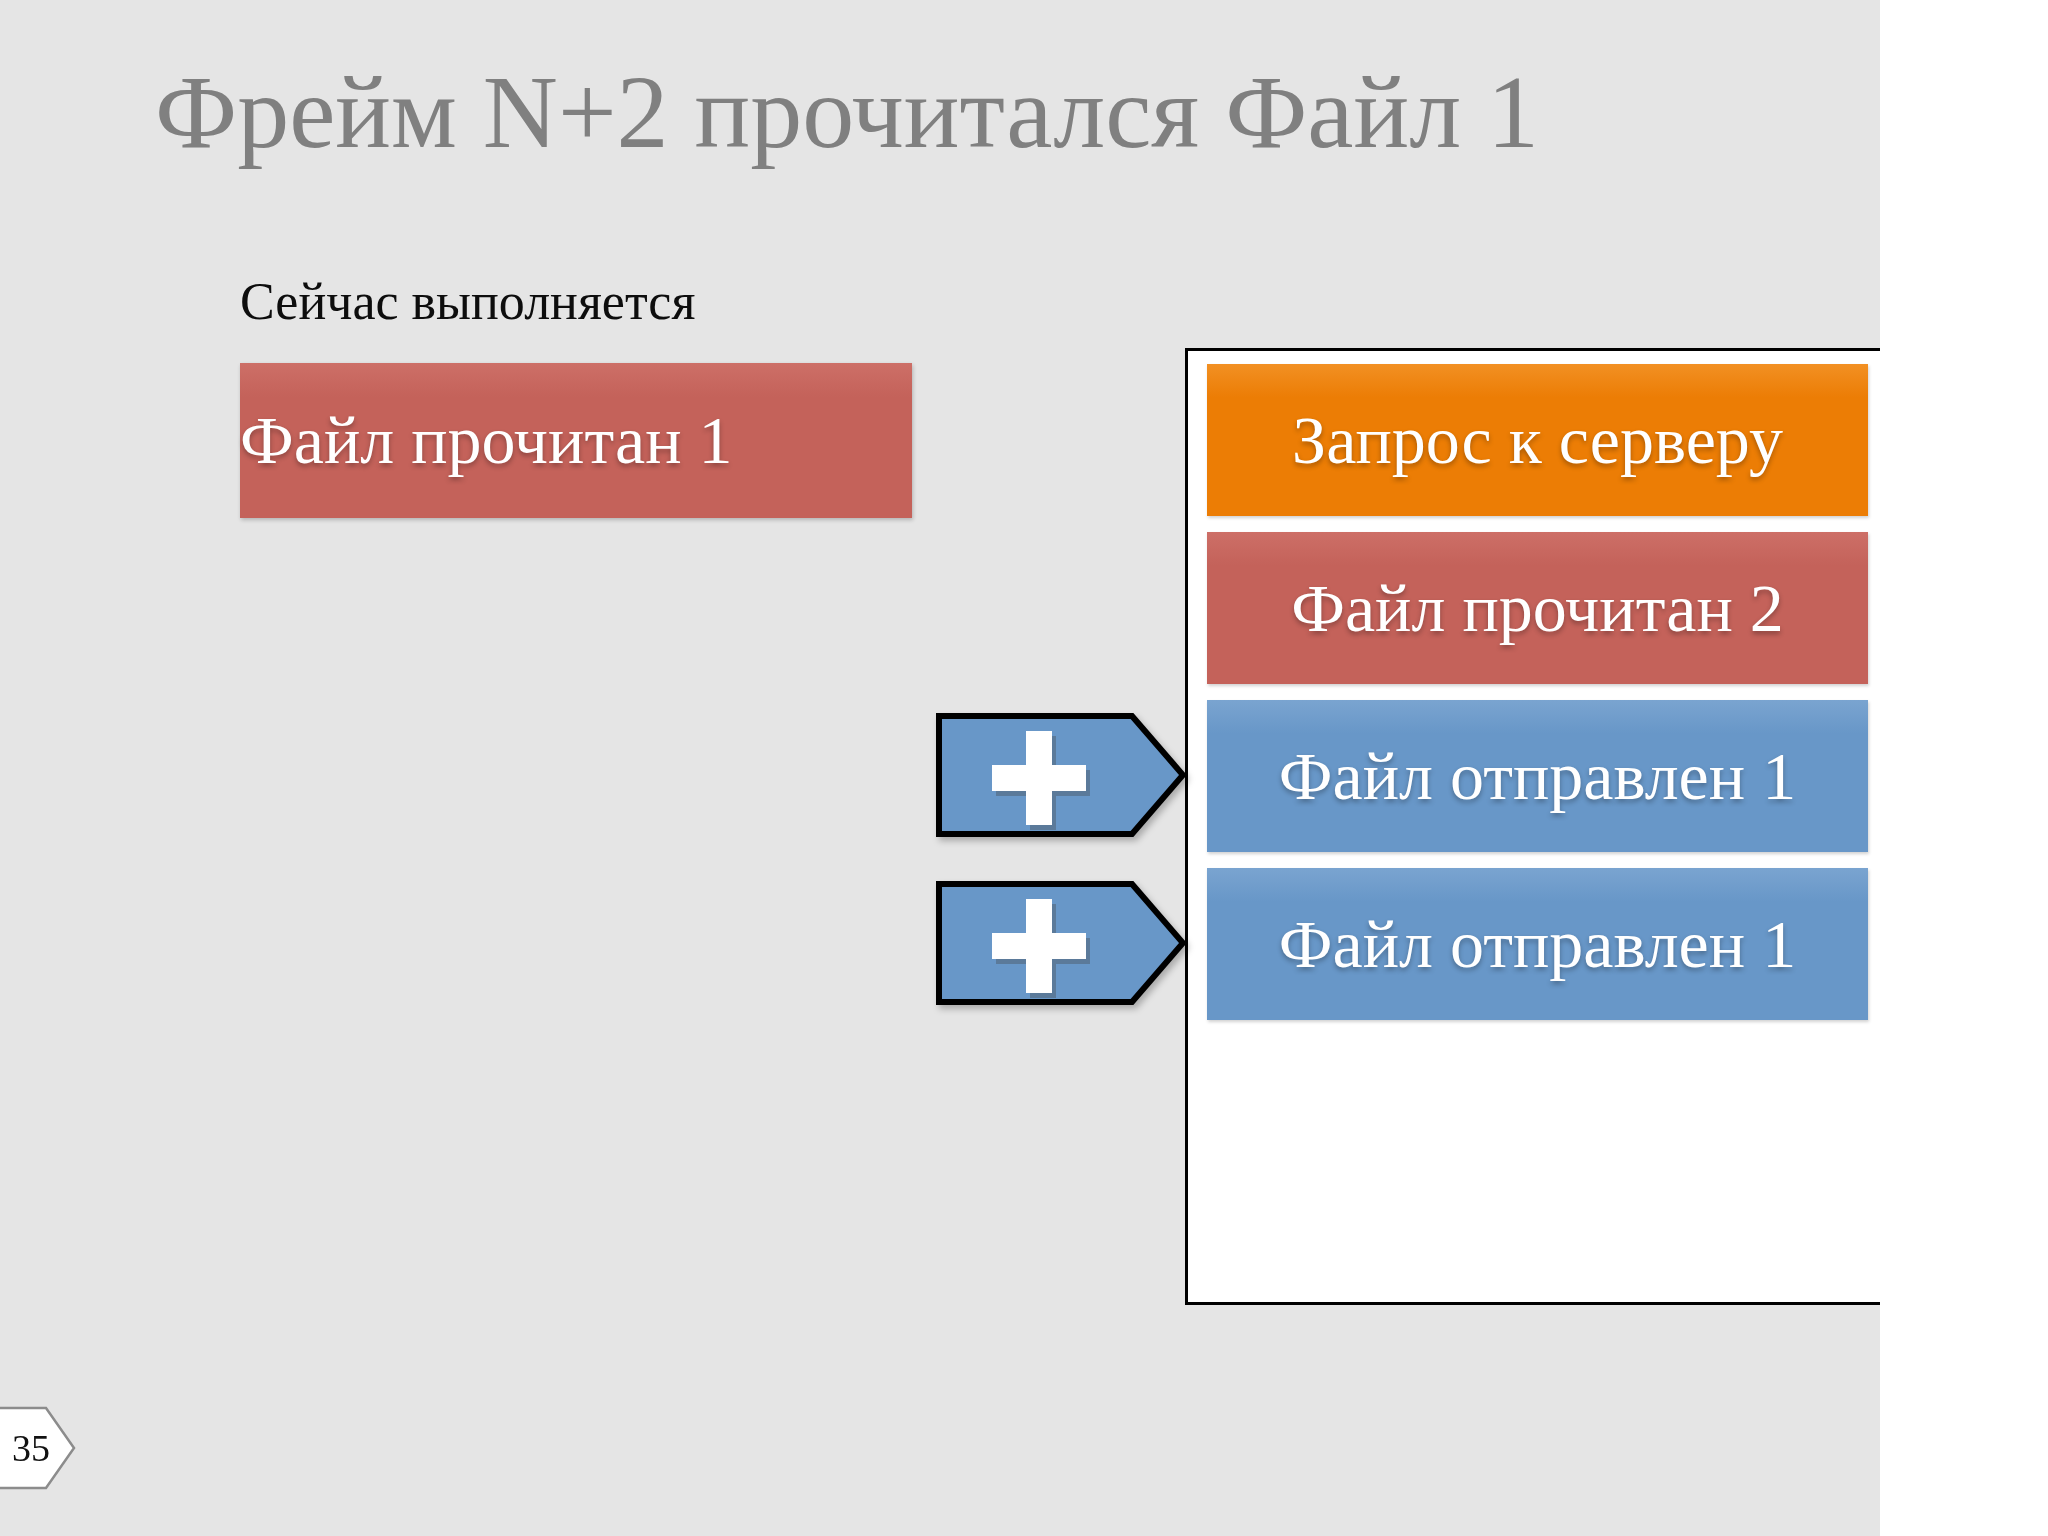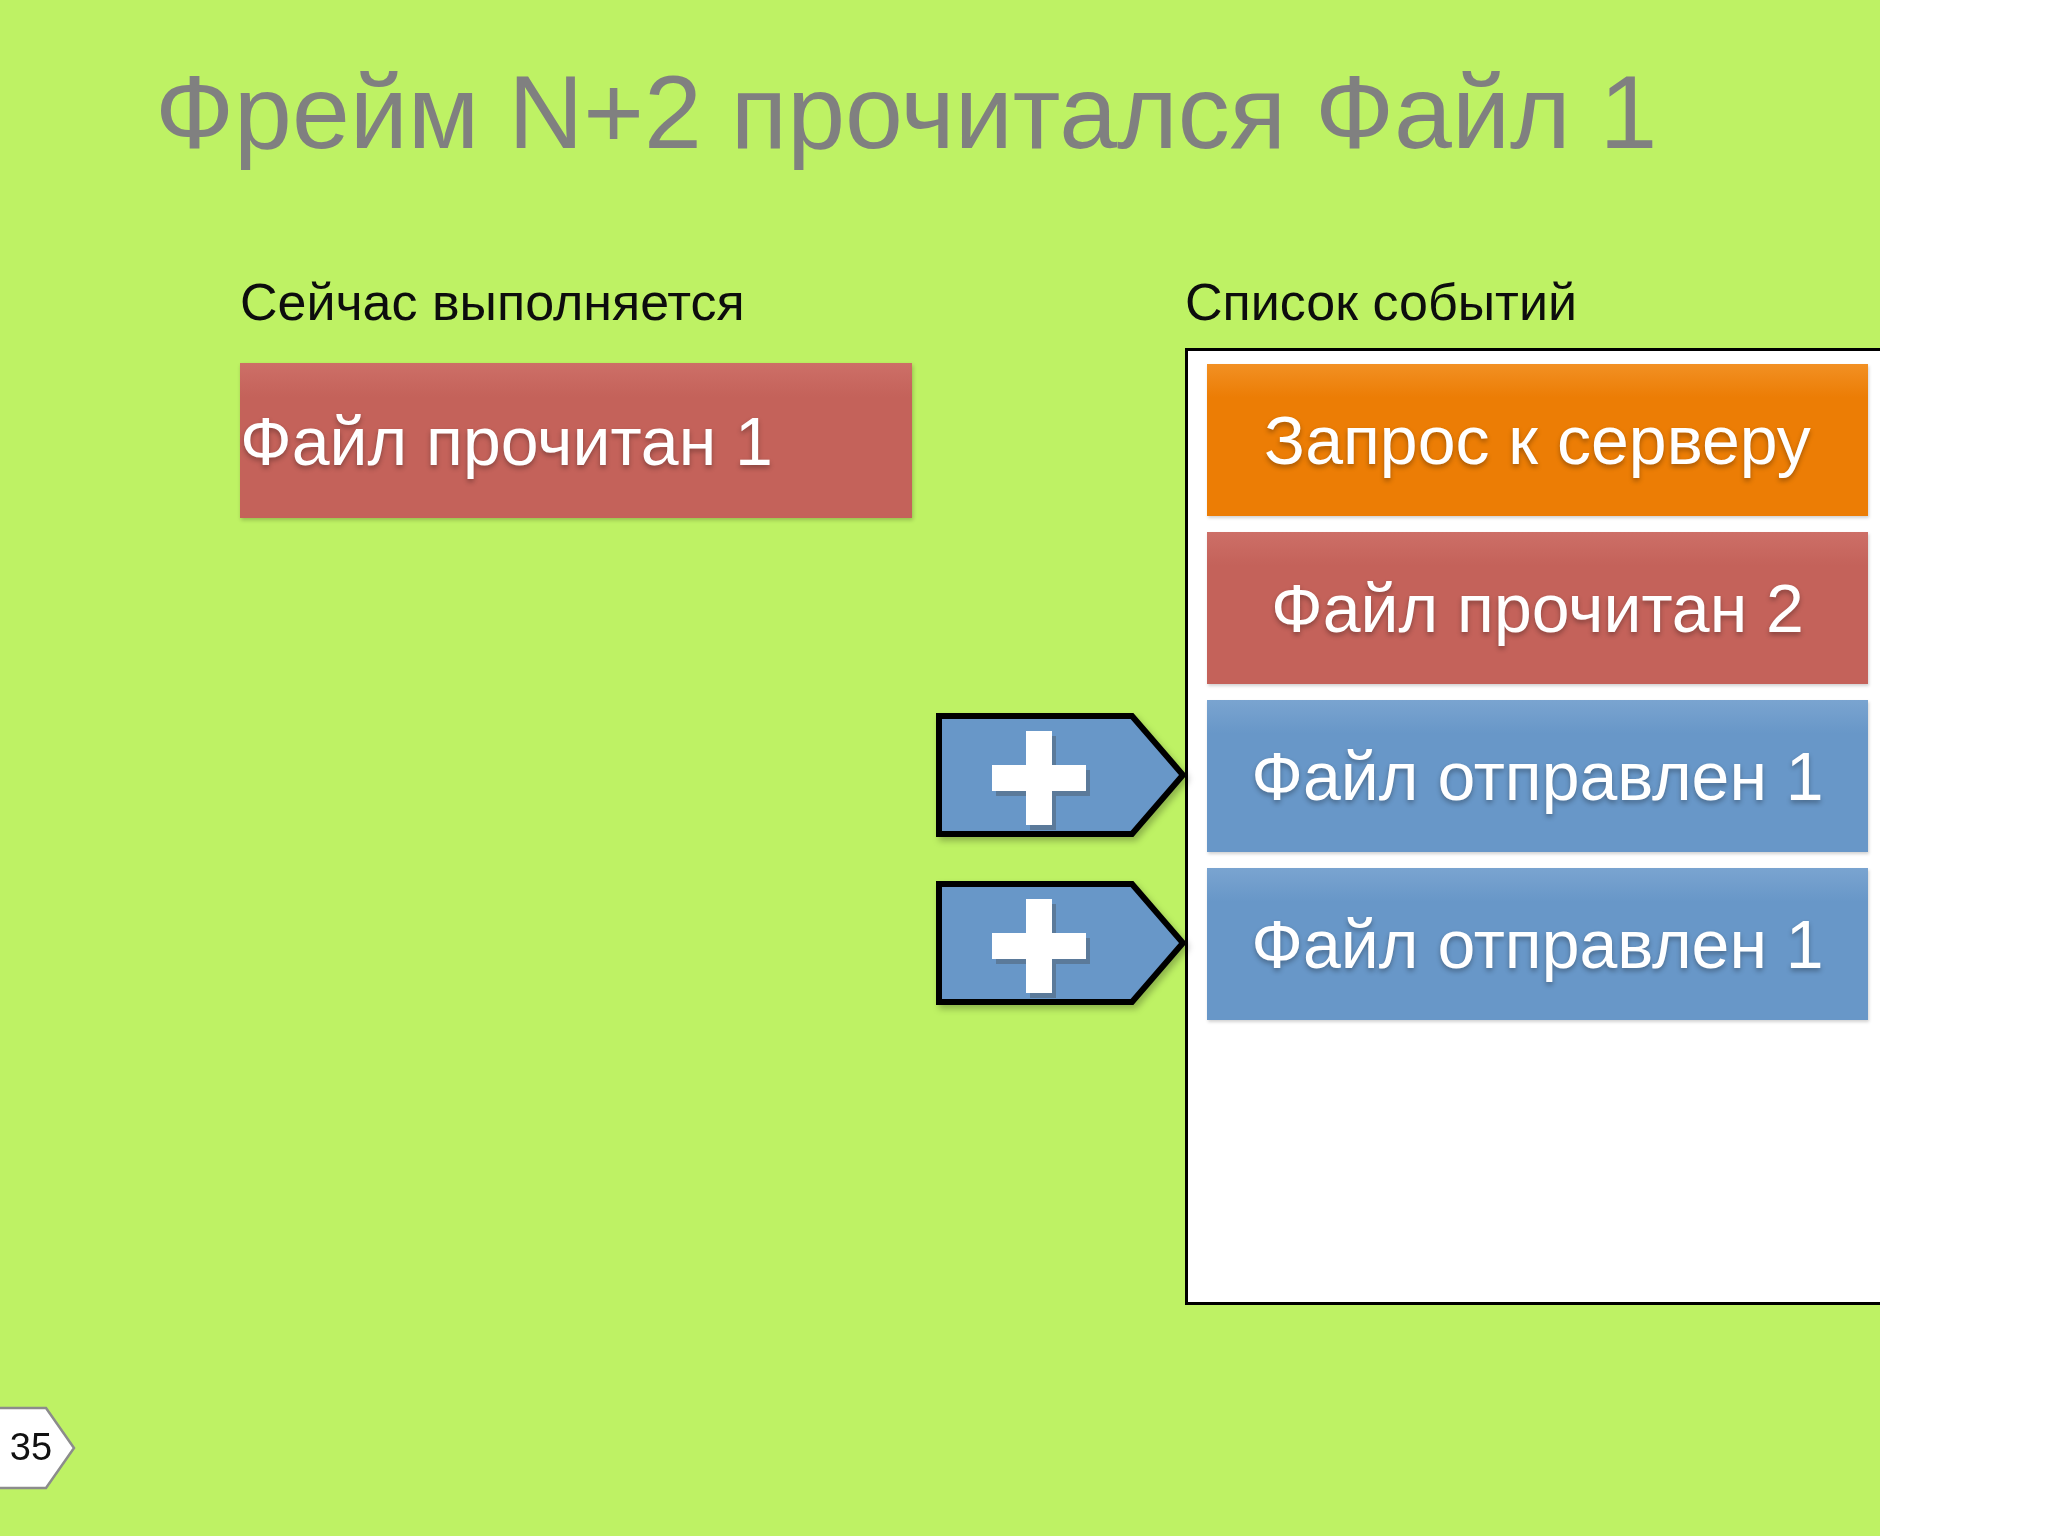--- a/index.html
+++ b/index.html
@@ -1,18 +1,18 @@
 <!DOCTYPE html>
 <html><head>
 <meta charset="utf-8">
 <style>
   html,body { margin:0; padding:0; background:#fff; }
   .slide {
-    position:relative; width:1880px; height:1536px; background:#bef264;
-    font-family:Liberation Sans, sans-serif; overflow:hidden;
+    position:relative; width:1880px; height:1536px; background:#e5e5e5;
+    font-family:Liberation Serif, serif; overflow:hidden;
   }
   .title {
     position:absolute; left:155px; top:50px;
     font-size:104px; line-height:1.2; color:#808080; white-space:nowrap;
   }
   .col-header {
     position:absolute; top:272px; font-size:52px; color:#0d0d0d;
     text-align:left; white-space:nowrap;
   }
   .col-header--current { left:240px; width:672px; }
@@ -57,21 +57,20 @@
 </style>
 </head>
 <body>
 
 <div class="slide">
 
   <div class="title">Фрейм N+2 прочитался Файл 1</div>
 
   <div class="col-header col-header--current">Сейчас выполняется</div>
 
-  <div class="col-header col-header--events">Список событий</div>
 
   <div class="task-box">
     <span>Файл прочитан 1</span>
   </div>
 
   <div class="event-queue">
     <div class="evt evt--orange">
       <span>Запрос к серверу</span>
     </div>
     <div class="evt evt--red">

